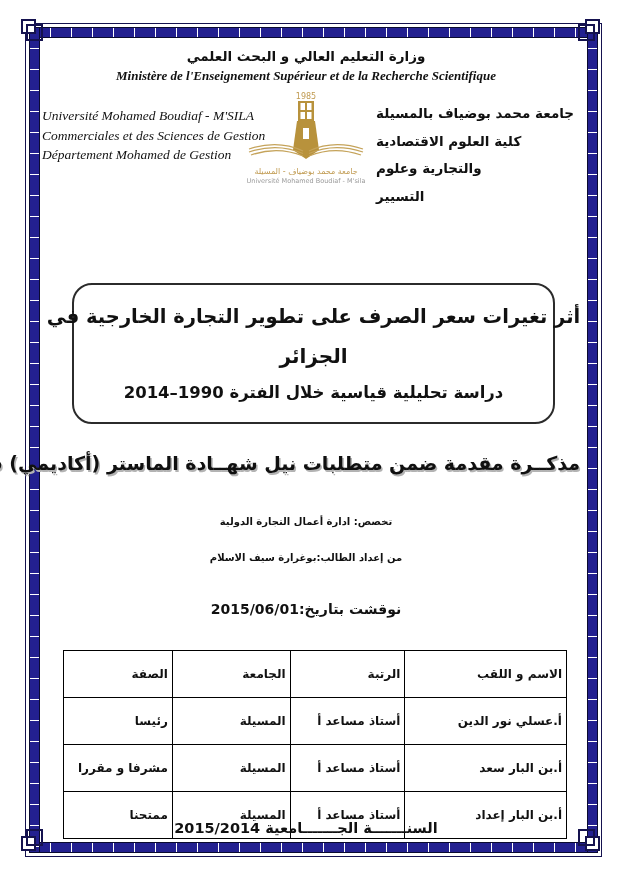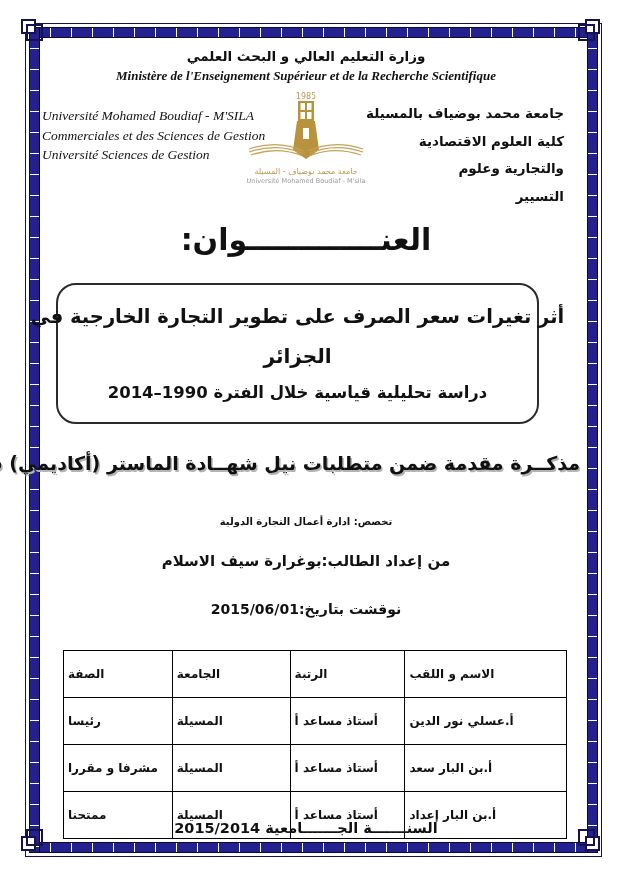--- a/index.html
+++ b/index.html
@@ -53,66 +53,66 @@
     font-family: "Liberation Serif", serif;
   }
 
   
   .univ-fr {
     position: absolute; left: 42px; top: 106px; width: 250px;
     font-family: "Liberation Serif", serif; font-style: italic;
     font-size: 13.5px; line-height: 1.45; text-align: left;
   }
   .univ-ar {
-    position: absolute; right: 48px; top: 100px; width: 208px;
-    direction: rtl; text-align: right; font-weight: bold;
+    position: absolute; right: 28px; top: 100px; width: 208px;
+    direction: rtl; text-align: left; font-weight: bold;
     font-size: 13.5px; line-height: 2.05;
   }
 
   .logo-wrap {
     position: absolute; left: 50%; transform: translateX(-50%);
     top: 92px; width: 150px; text-align: center;
   }
   .logo-caption-ar { font-size: 8px; color: #c09a50; direction: rtl; margin-top: 1px; }
   .logo-caption-fr { font-size: 6.5px; color: #9a9a9a; margin-top: 1px; }
 
   
   .title-heading {
     top: 222px; font-size: 30px; font-weight: bold; direction: rtl;
     letter-spacing: 0.5px;
   }
   .title-box {
-    position: absolute; left: 56px; top: 283px; width: 483px; height: 141px;
+    position: absolute; left: 72px; top: 283px; width: 483px; height: 141px;
     border: 2px solid #2b2b2b; border-radius: 20px;
     display: flex; flex-direction: column; justify-content: space-evenly; align-items: center;
     direction: rtl; font-weight: bold; padding: 4px 8px;
   }
   .title-box .l1 { font-size: 19.5px; white-space: nowrap; }
   .title-box .l2 { font-size: 20px; }
   .title-box .l3 { font-size: 16.5px; white-space: nowrap; }
 
   .memo-line {
     position: absolute; left: 32px; right: 32px; top: 452px;
     direction: rtl; text-align: center; white-space: nowrap;
     font-size: 19px; font-weight: bold; color: #101010;
     text-shadow: 1.5px 1.5px 0 #b3b3b3;
   }
 
   .specialty-line { top: 516px; font-size: 10px; font-weight: bold; direction: rtl; }
-  .student-line   { top: 552px; font-size: 15px; font-weight: bold; direction: rtl; }
+  .student-line   { top: 552px; font-size: 10px; font-weight: bold; direction: rtl; }
   .defense-line   { top: 601px; font-size: 14px; font-weight: bold; direction: rtl; }
 
   
   .jury-table {
     position: absolute; left: 63px; top: 650px; width: 504px;
     border-collapse: collapse; direction: rtl;
     font-size: 12px; font-weight: bold;
   }
   .jury-table th, .jury-table td {
-    border: 1px solid #000; text-align: left; vertical-align: middle;
+    border: 1px solid #000; text-align: right; vertical-align: middle;
     padding: 16px 4px;
   }
   .jury-table th { height: 30px; }
   .jury-table td { height: 28px; }
   .col-name { width: 162px; }
   .col-rank { width: 115px; }
   .col-univ { width: 118px; }
   .col-role { width: 109px; }
 
   .year-line { top: 820px; font-size: 14.5px; font-weight: bold; direction: rtl; }
@@ -131,21 +131,21 @@
   <div class="corner corner-tr"></div>
   <div class="corner corner-bl"></div>
   <div class="corner corner-br"></div>
 
   <div class="center-line ministry-ar">وزارة التعليم العالي و البحث العلمي</div>
   <div class="center-line ministry-fr">Ministère de l'Enseignement Supérieur et de la Recherche Scientifique</div>
 
   <div class="univ-fr">
     <div>Université  Mohamed Boudiaf - M'SILA</div>
     <div>Commerciales et des Sciences  de Gestion</div>
-    <div>Université   Sciences de Gestion</div>
+    <div>Département   Mohamed de Gestion</div>
   </div>
 
   <div class="logo-wrap">
     <svg width="130" height="70" viewBox="0 0 130 70">
       <text x="65" y="7" font-size="8" fill="#c09a50" text-anchor="middle">1985</text>
       <rect x="57" y="9" width="16" height="20" fill="#b8923c"></rect>
       <rect x="59.5" y="11" width="4.5" height="7" fill="#ffffff"></rect>
       <rect x="66" y="11" width="4.5" height="7" fill="#ffffff"></rect>
       <rect x="59.5" y="20" width="4.5" height="7" fill="#ffffff"></rect>
       <rect x="66" y="20" width="4.5" height="7" fill="#ffffff"></rect>
@@ -164,21 +164,20 @@
     <div class="logo-caption-ar">جامعة محمد بوضياف - المسيلة</div>
     <div class="logo-caption-fr">Université Mohamed Boudiaf - M'sila</div>
   </div>
 
   <div class="univ-ar">
     <div>جامعة محمد بوضياف  بالمسيلة</div>
     <div>كلية العلوم الاقتصادية والتجارية وعلوم</div>
     <div>التسيير</div>
   </div>
 
-  <div class="center-line title-heading">العنـــــــــــــوان:</div>
 
   <div class="title-box">
     <div class="l1">أثر تغيرات سعر الصرف على تطوير التجارة الخارجية في</div>
     <div class="l2">الجزائر</div>
     <div class="l3">دراسة تحليلية قياسية خلال الفترة 1990–2014</div>
   </div>
 
   <div class="memo-line">مذكــرة مقدمة ضمن متطلبات نيل شهــادة الماستر (أكاديمي) في علوم التسيير</div>
 
   <div class="center-line specialty-line">تخصص: ادارة أعمال التجارة الدولية</div>

